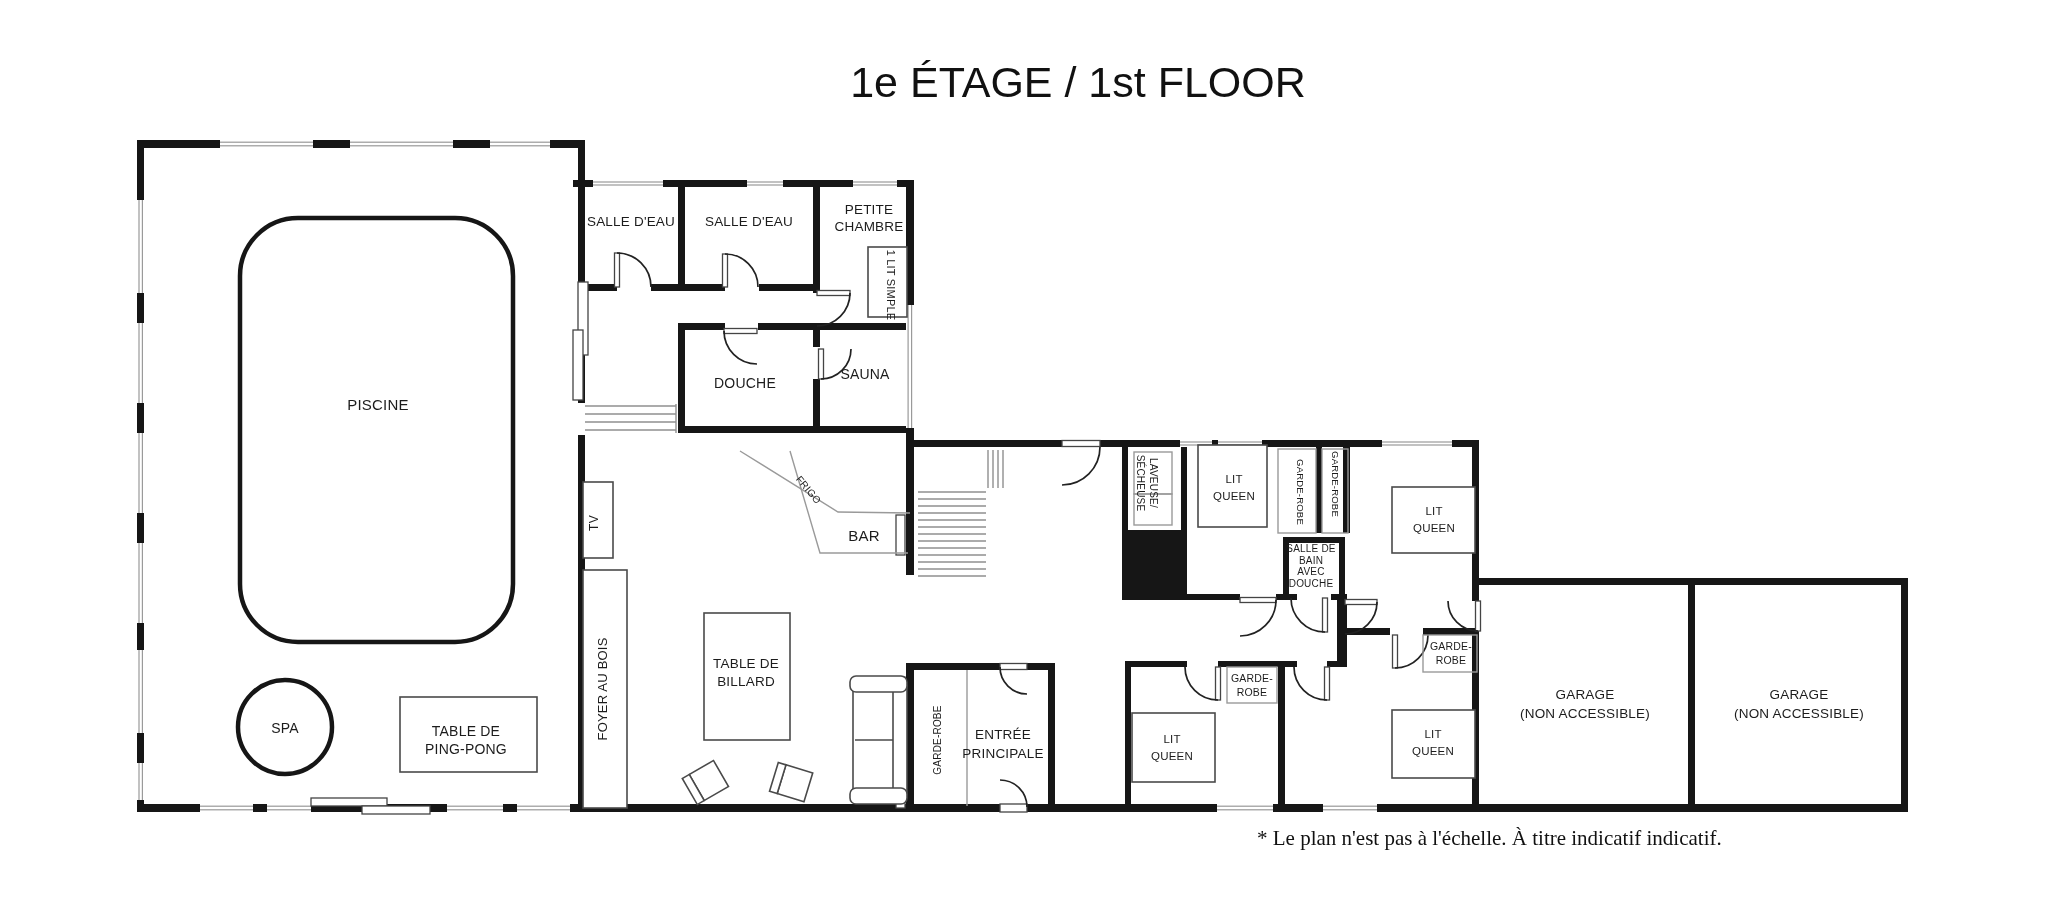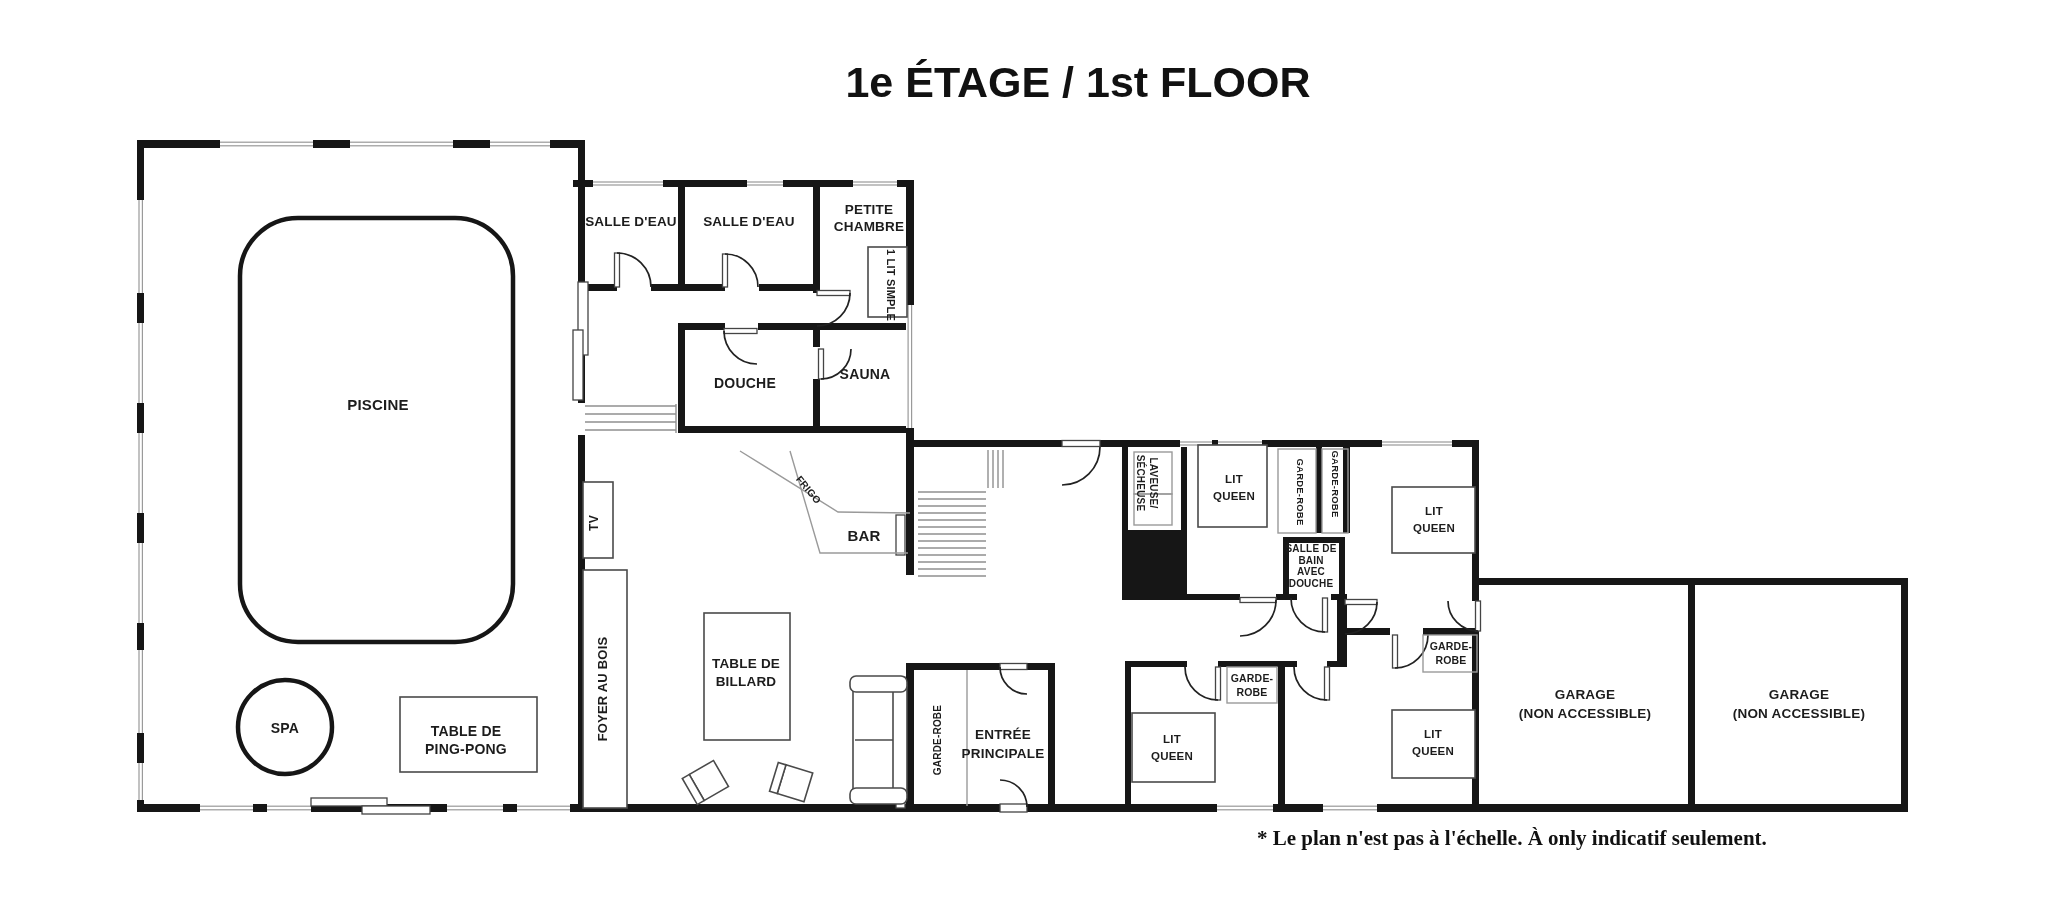--- a/index.html
+++ b/index.html
@@ -1,21 +1,21 @@
 <!DOCTYPE html>
 <html style="--wall: #161616; --window: #9a9a9a; --furniture: #4a4a4a; --stairs: #8f8f8f; --text: #1c1c1c; --background: #ffffff;"><head>
 <meta charset="utf-8">
 <style>
   :root{
     --wall:#161616; --window:#9a9a9a; --furniture:#4a4a4a;
     --stairs:#8f8f8f; --text:#1c1c1c; --background:#ffffff;
   }
   html,body{margin:0;padding:0;background:#fff;}
   .canvas{position:relative;width:2048px;height:903px;background:var(--background);overflow:hidden;
-          font-family:"Liberation Sans",sans-serif;font-weight:bold;}
+          font-family:"Liberation Sans",sans-serif;}
   .plan-title{position:absolute;left:1078px;top:58px;transform:translateX(-50%);
               font-size:43px;letter-spacing:0px;color:#111;white-space:nowrap;
               font-family:"Liberation Sans",sans-serif;}
   .plan-notes{position:absolute;left:1257px;top:826px;font-family:"Liberation Serif",serif;
               font-size:21px;line-height:1.17;color:#111;white-space:nowrap;}
   svg{position:absolute;left:0;top:0;}
   svg text{font-family:"Liberation Sans",sans-serif;fill:var(--text);letter-spacing:0.2px;}
   .wall{fill:var(--wall);}
   .winw{fill:#fff;}
   .winl{fill:var(--window);}
@@ -413,15 +413,15 @@
         <text x="1451" y="650" font-size="10.5" text-anchor="middle"><tspan x="1451" dy="0">GARDE-</tspan><tspan x="1451" dy="13.5">ROBE</tspan></text>
         <text x="1252" y="682" font-size="10.5" text-anchor="middle"><tspan x="1252" dy="0">GARDE-</tspan><tspan x="1252" dy="13.5">ROBE</tspan></text>
         <text x="1172" y="743" font-size="11.5" text-anchor="middle"><tspan x="1172" dy="0">LIT</tspan><tspan x="1172" dy="17">QUEEN</tspan></text>
         <text x="1433" y="738" font-size="11.5" text-anchor="middle"><tspan x="1433" dy="0">LIT</tspan><tspan x="1433" dy="17">QUEEN</tspan></text>
         <text x="1585" y="699" font-size="13.5" text-anchor="middle"><tspan x="1585" dy="0">GARAGE</tspan><tspan x="1585" dy="19">(NON ACCESSIBLE)</tspan></text>
         <text x="1799" y="699" font-size="13.5" text-anchor="middle"><tspan x="1799" dy="0">GARAGE</tspan><tspan x="1799" dy="19">(NON ACCESSIBLE)</tspan></text>
       </g>
   </svg>
 
   <div class="plan-notes">
-    <div>* Le plan n'est pas à l'échelle. À only indicatif seulement.</div>
+    <div>* Le plan n'est pas à l'échelle. À titre indicatif indicatif.</div>
   </div>
 </div>
 
 </body></html>

